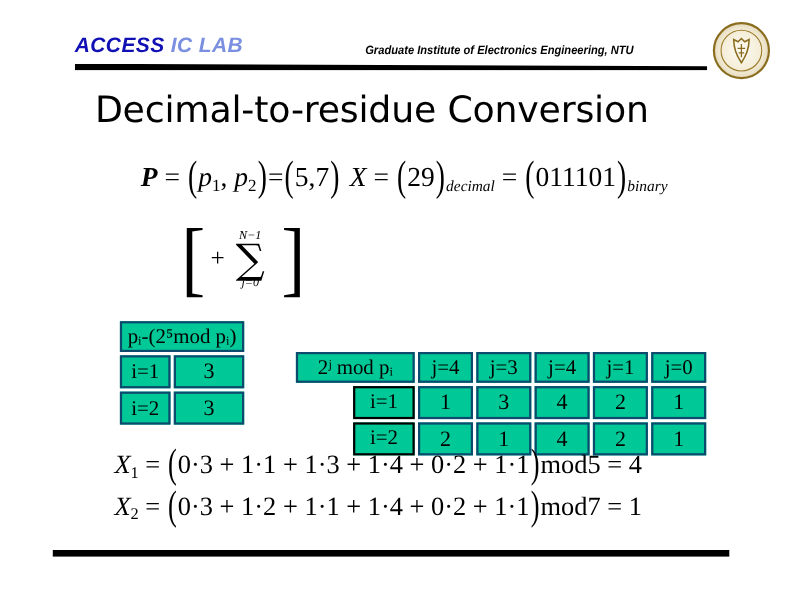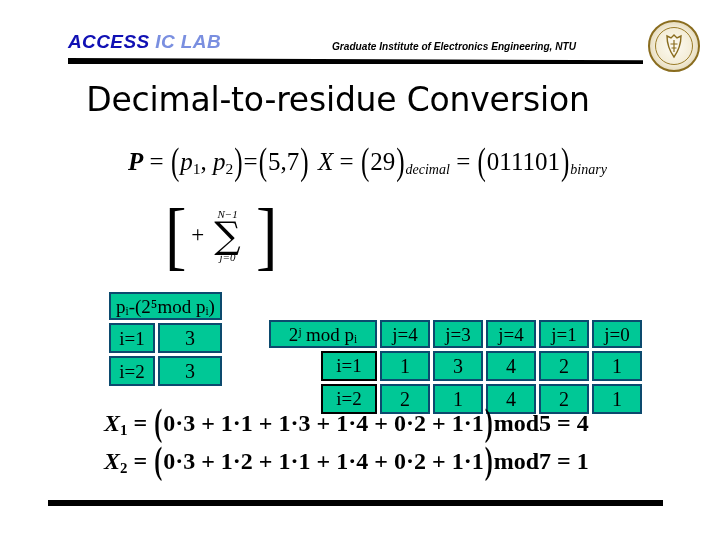--- a/index.html
+++ b/index.html
@@ -217,21 +217,20 @@
   }
 
   #table-left  { left: 106px; top: 289px; }
   #table-right { left: 266px; top: 289px; margin-top: 28px; }
 
   
   .eq-bottom {
     position: absolute;
     left: 104px;
     font-size: 24px;
-    font-weight: bold;
   }
   #eq-x1 { top: 410px; }
   #eq-x2 { top: 448px; }
 
   
   .footer-rule {
     position: absolute;
     left: 48px; top: 500px;
     width: 615px; height: 6px;
     background: #000;

